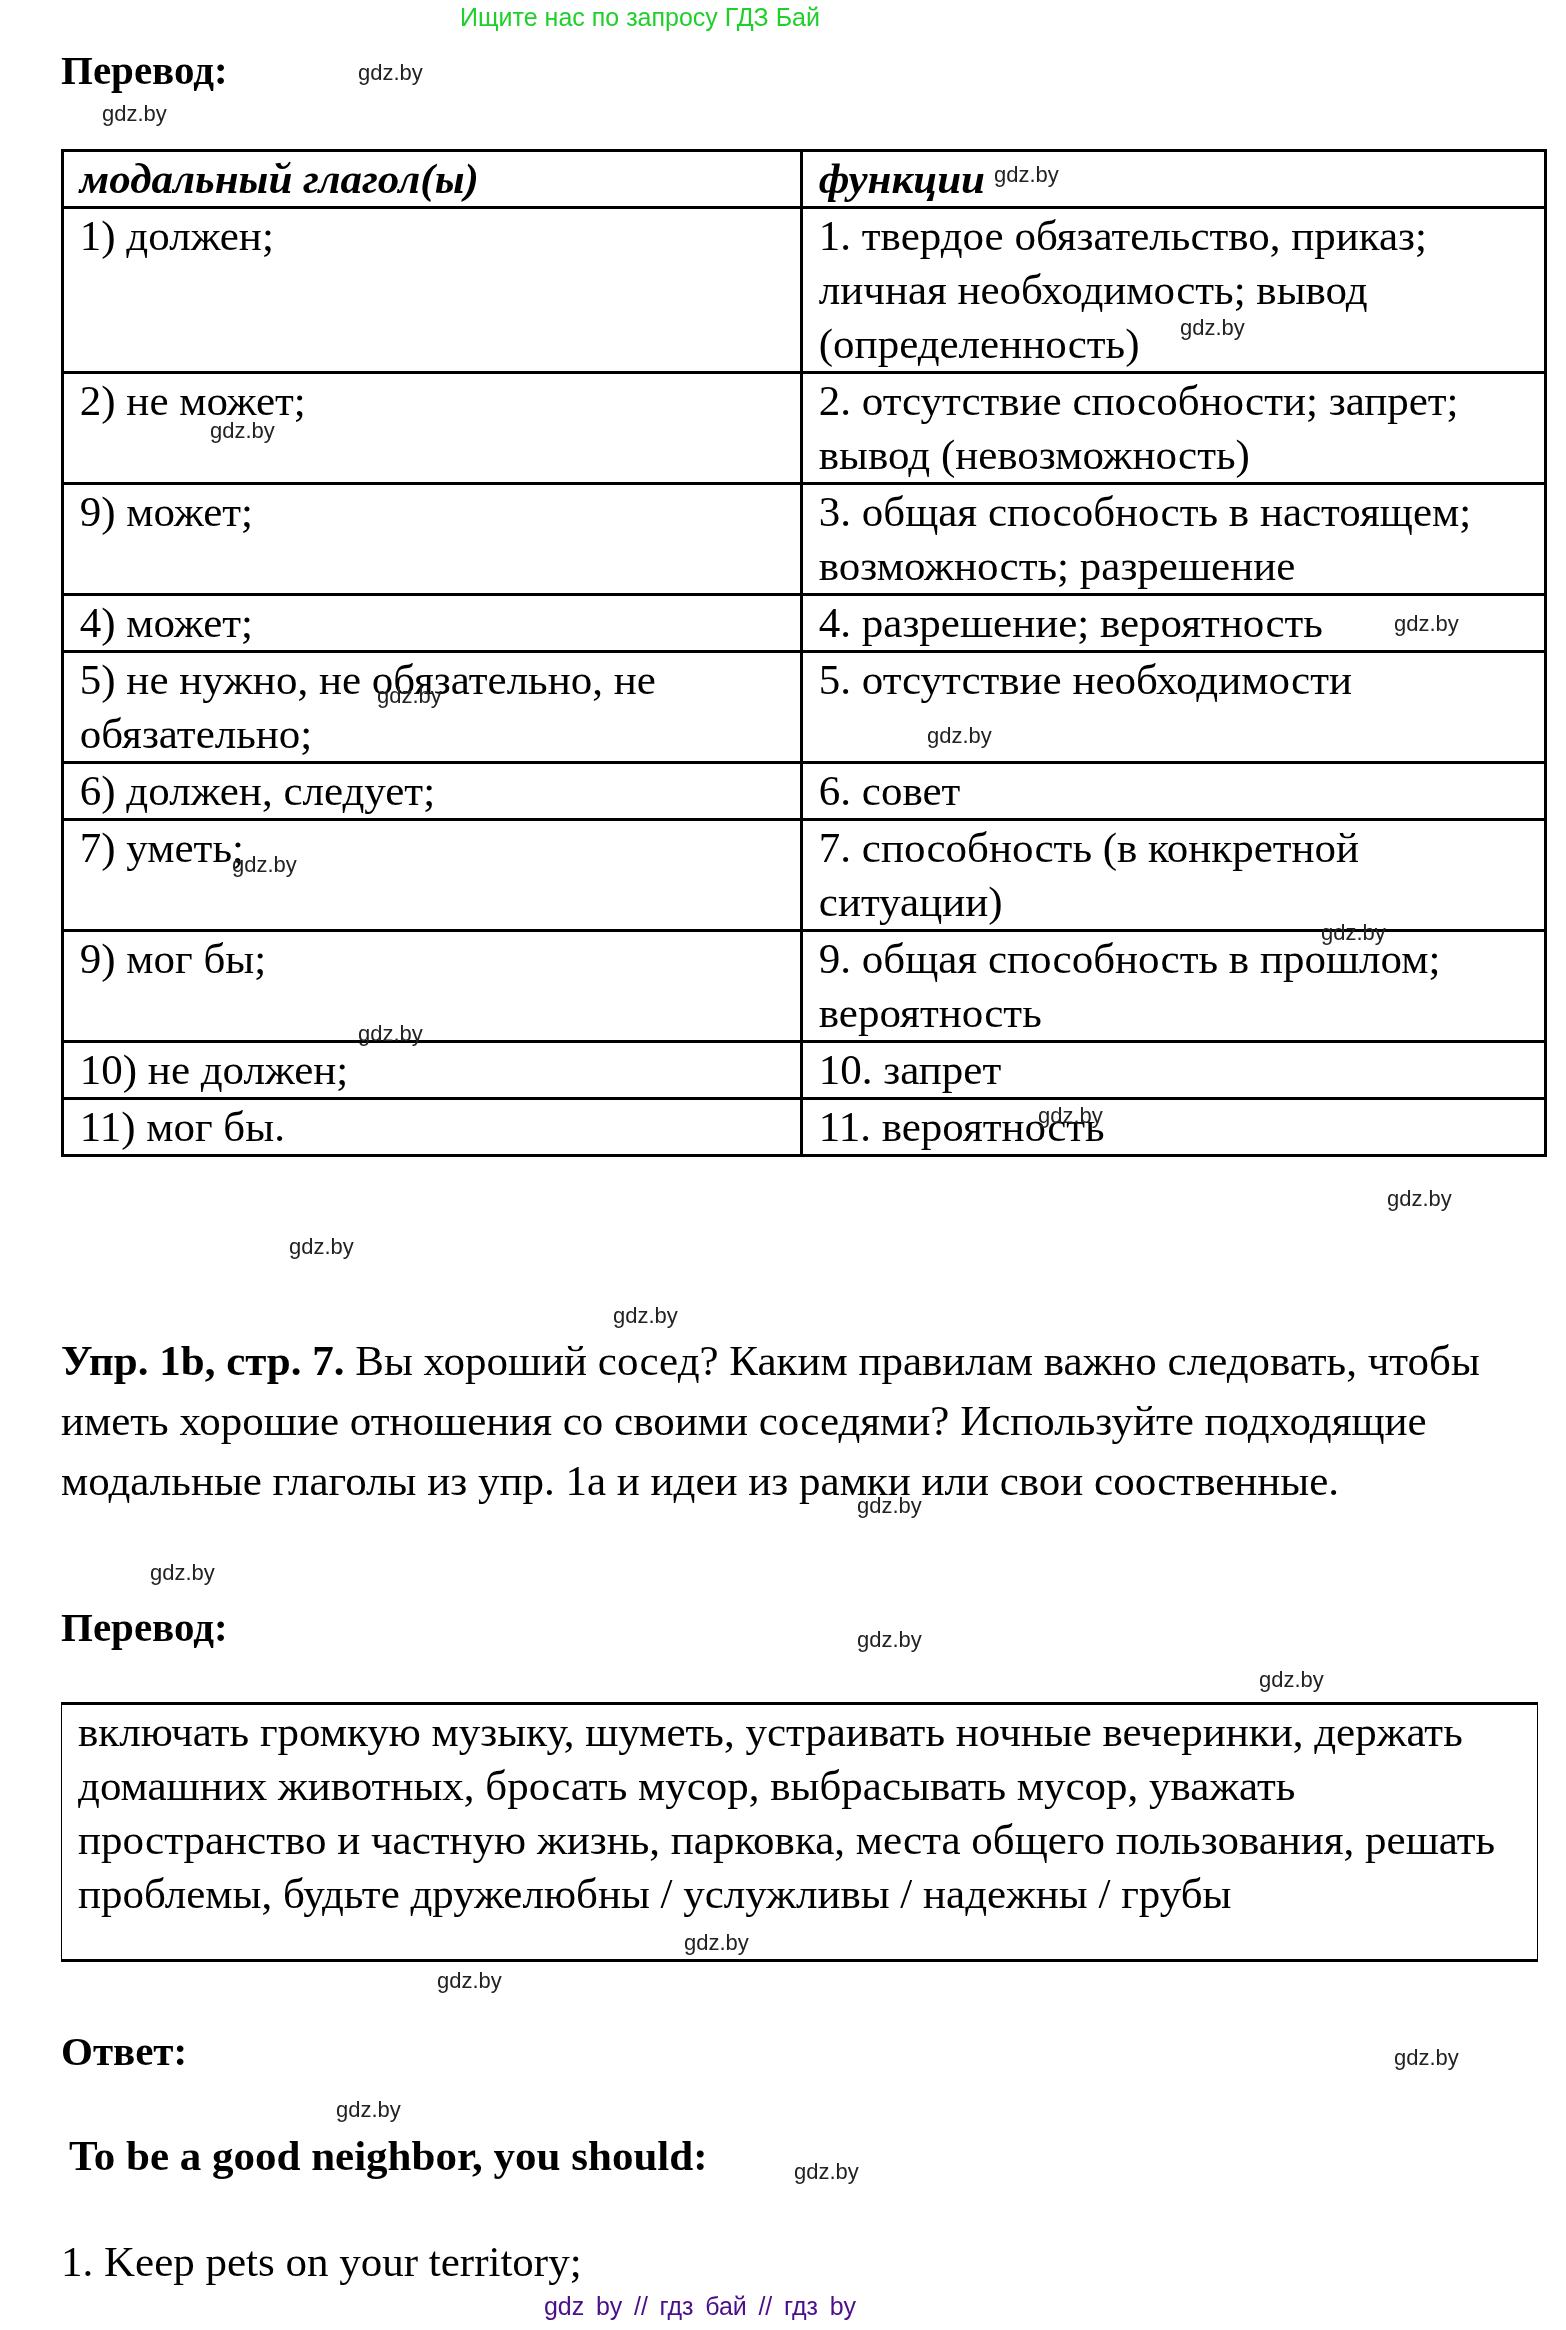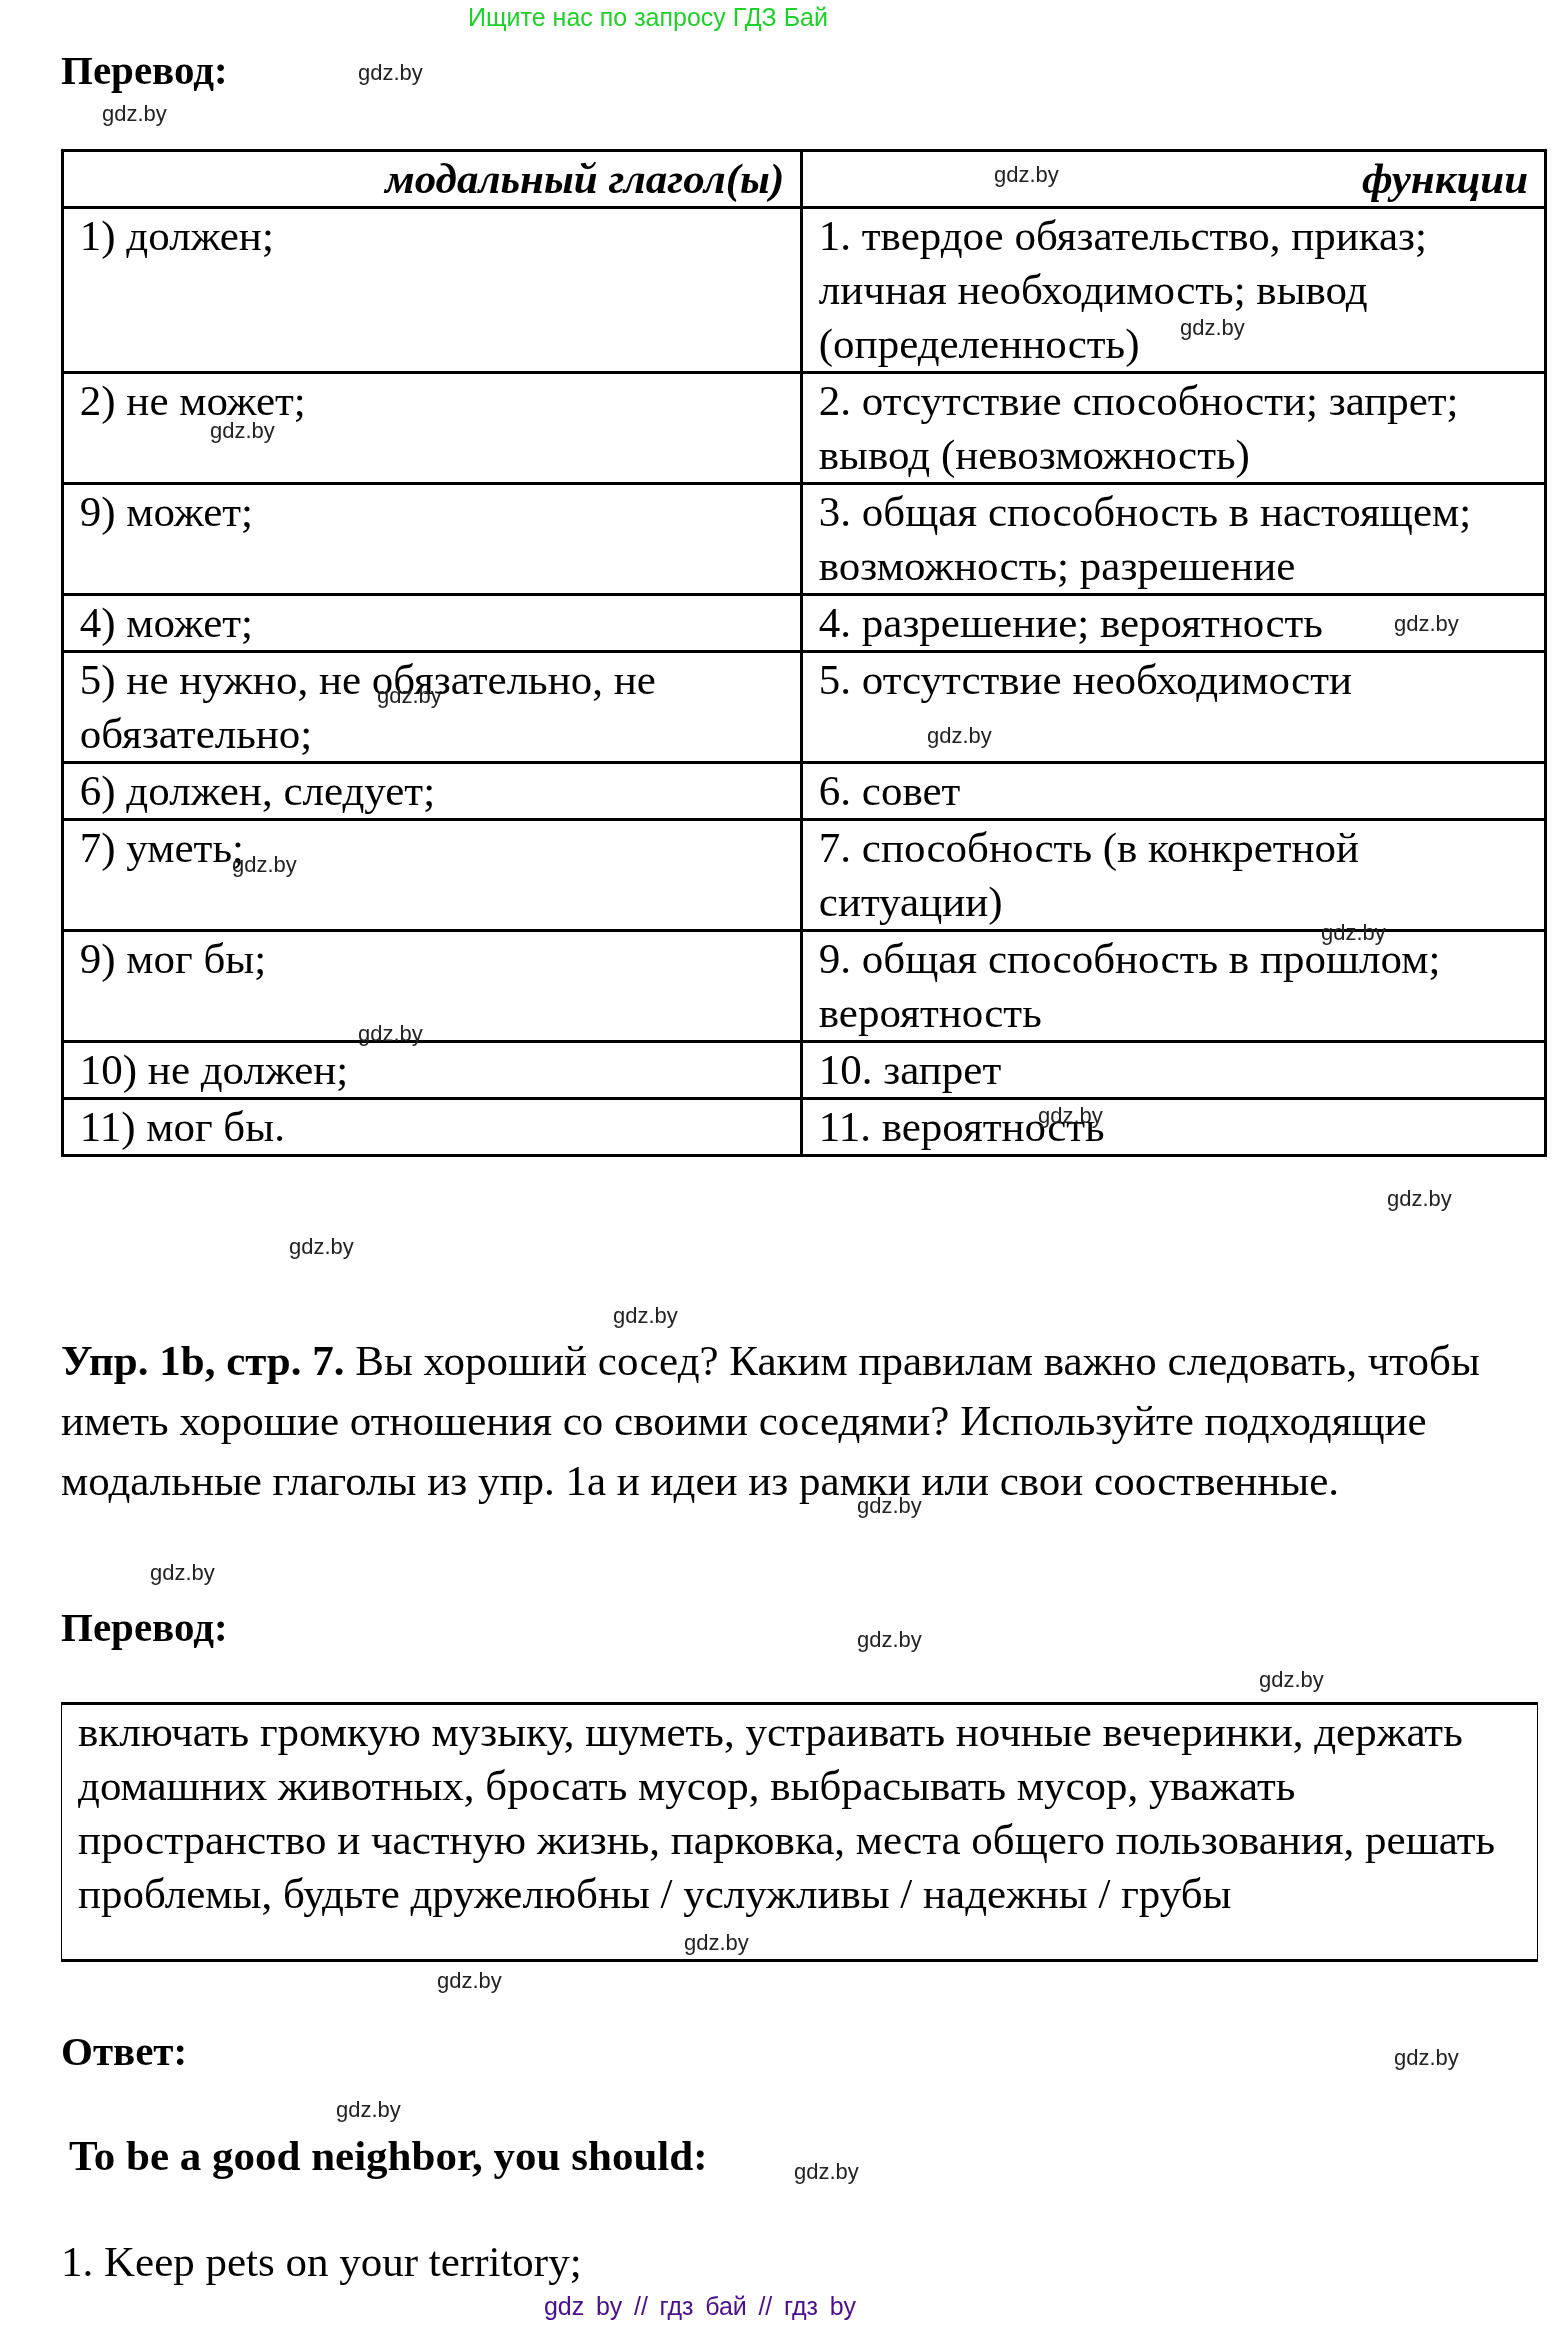--- a/index.html
+++ b/index.html
@@ -1,23 +1,23 @@
 <!DOCTYPE html>
 <html style="font-size:12.6px"><head>
 <meta charset="utf-8">
 <style>
   html,body{margin:0;padding:0;background:#fff;}
   body{width:1566px;height:2330px;position:relative;overflow:hidden;font-family:"Liberation Serif","DejaVu Serif",serif;color:#000;}
   .abs{position:absolute;}
-  .banner{top:3.2px;left:16px;width:1264px;text-align:center;font-family:"Liberation Sans","DejaVu Sans",sans-serif;font-size:25px;color:#1fcf2a;}
+  .banner{top:3.2px;left:8px;width:1264px;text-align:center;font-family:"Liberation Sans","DejaVu Sans",sans-serif;font-size:25px;color:#1fcf2a;}
   .h{font-weight:bold;font-size:41px;}
   .wm{font-family:"Liberation Sans","DejaVu Sans",sans-serif;font-size:22px;color:#222;position:absolute;white-space:nowrap;text-align:right;}
   table.modal{position:absolute;left:61px;top:149px;width:1483px;border-collapse:collapse;table-layout:fixed;}
   table.modal td, table.modal th{border:3.2px solid #000;vertical-align:top;padding:0 15.8px;font-size:43px;line-height:54px;font-weight:normal;}
-  table.modal th{font-style:italic;font-weight:bold;text-align:right;height:47px;margin-left:12px;}
+  table.modal th{font-style:italic;font-weight:bold;text-align:left;height:47px;margin-left:12px;}
   .para{left:61px;top:1331px;width:1481px;font-size:43px;line-height:60px;}
   .box{left:61px;top:1702px;width:1477px;height:260px;border:3.2px solid #000;border-left-width:1.6px;border-right-width:1.6px;box-sizing:border-box;padding:0 16px;font-size:43px;line-height:54px;}
   .subh{font-weight:bold;font-size:43px;}
   .item{font-size:43px;}
   .footer{top:2292px;left:0;width:1400px;text-align:center;font-family:"Liberation Sans","DejaVu Sans",sans-serif;font-size:25px;color:#4b0f8a;word-spacing:4.7px;}
 </style>
 </head>
 <body>
 
 <div class="abs banner">Ищите нас по запросу ГДЗ Бай</div>

